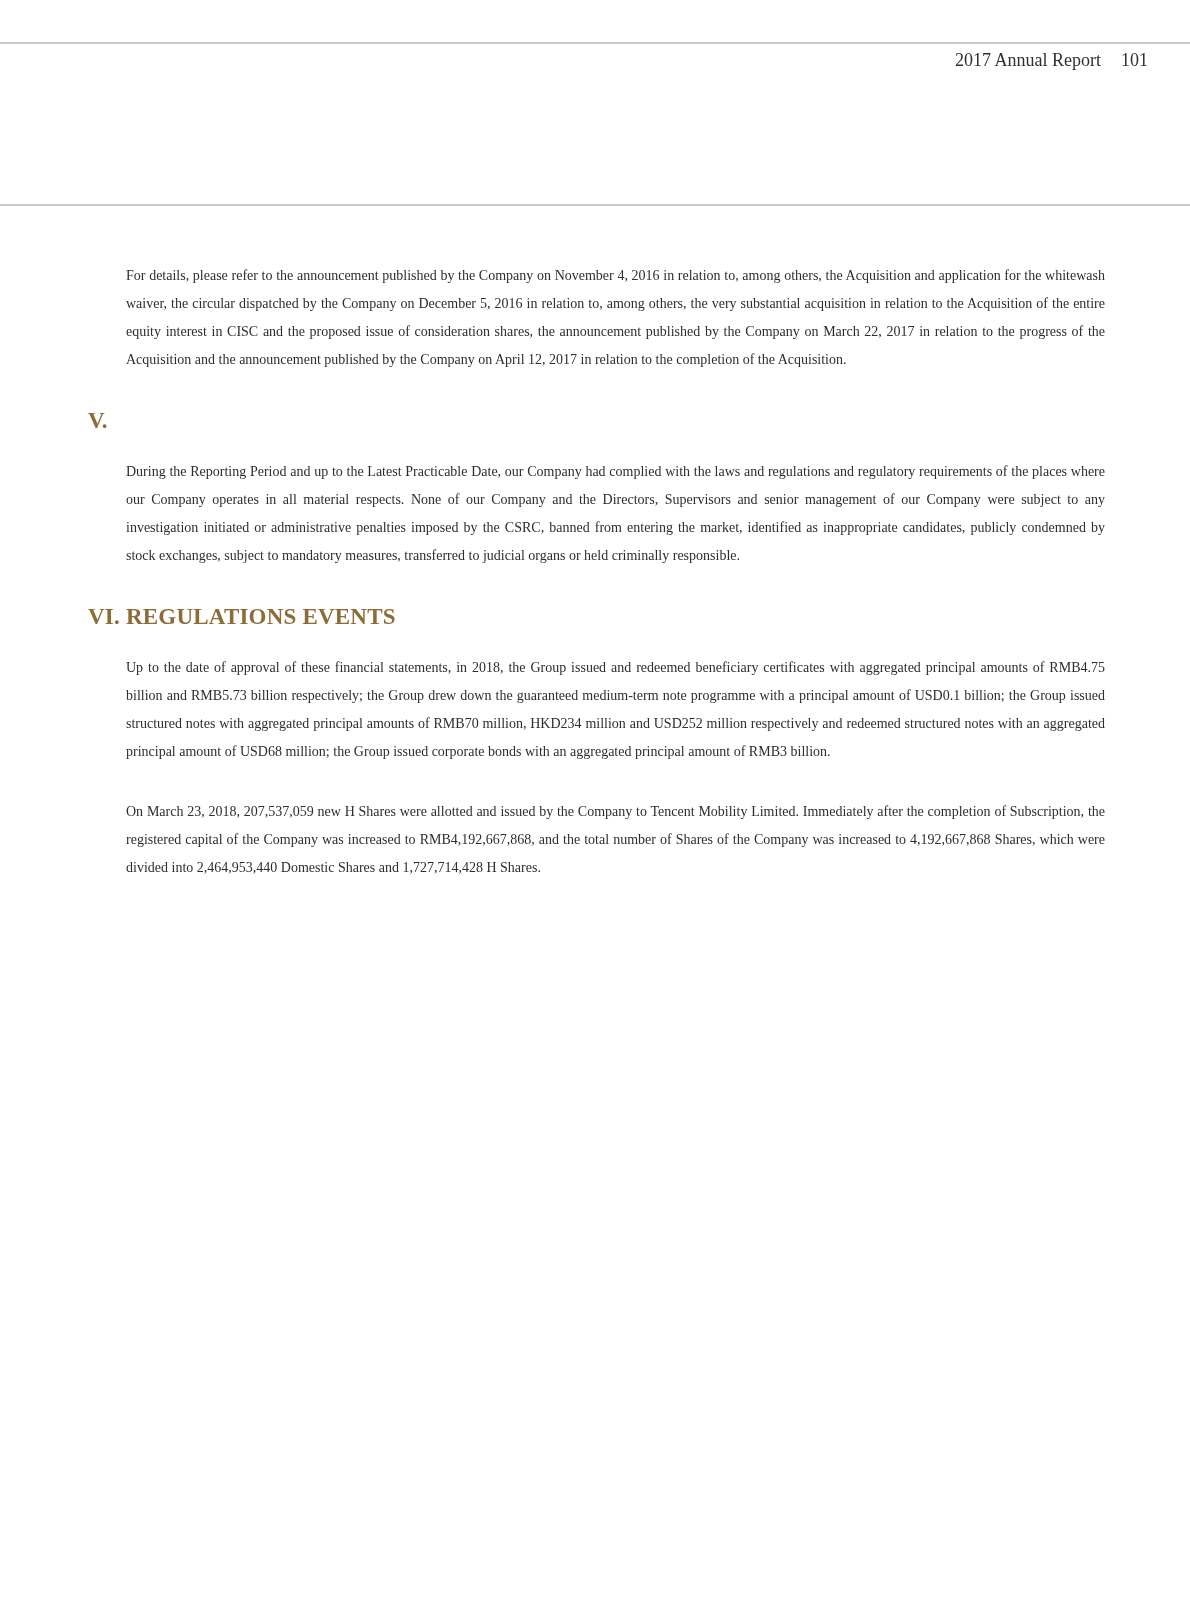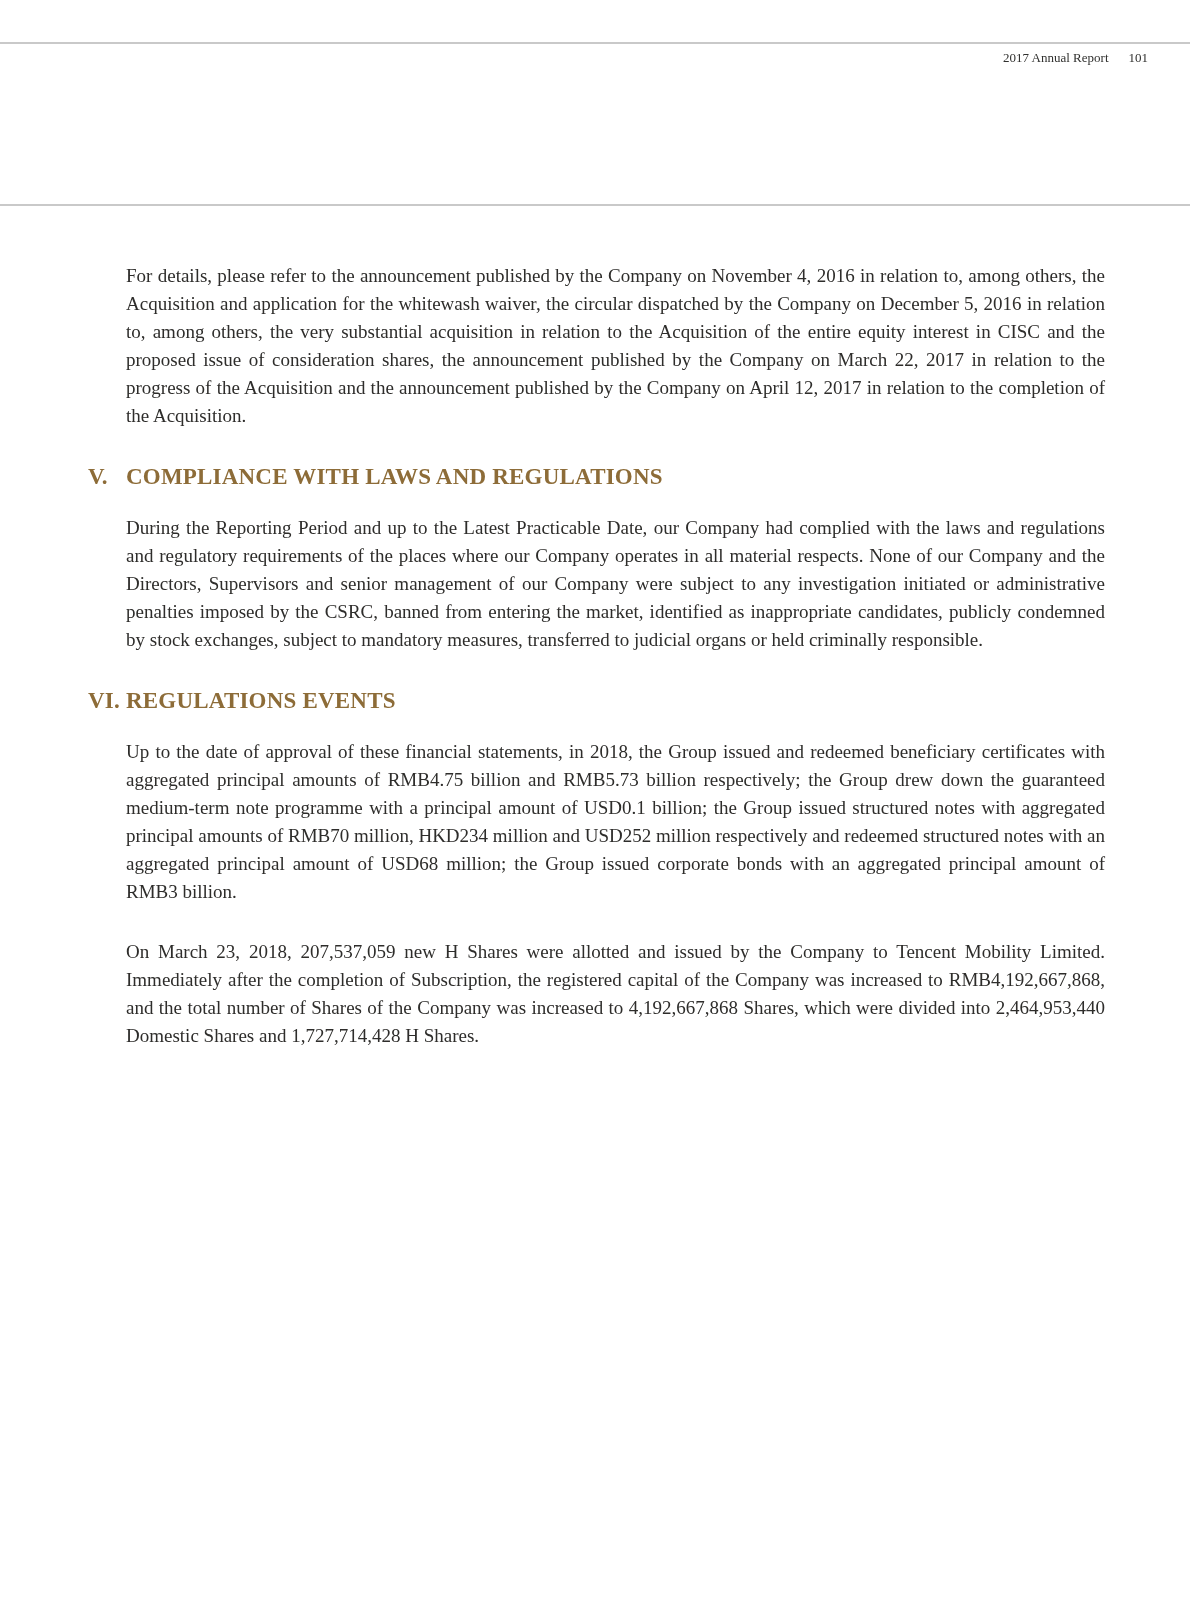--- a/index.html
+++ b/index.html
@@ -28,31 +28,31 @@
   }
   .rule-top { top: 42px; }
   .rule-header-bottom { top: 204px; }
   .page-header {
     position: absolute;
     top: 50px;
     right: 42px;
     display: flex;
     align-items: flex-start;
     gap: 20px;
-    font-size: 13px;
+    font-size: 18px;
     color: #30302e;
   }
   .content {
     position: absolute;
     top: 262px;
     left: 126px;
     width: 979px;
   }
   .content p {
-    font-size: 19px;
+    font-size: 14px;
     line-height: 28px;
     text-align: justify;
     color: var(--body_text, #2e2d2b);
     margin-bottom: 32px;
   }
   .section-head {
     display: flex;
     align-items: baseline;
     margin-left: -38px;   
     margin-top: 26px;
@@ -85,21 +85,20 @@
 
   <div class="rule rule-header-bottom"></div>
 
   <div class="content">
 
     <p>For details, please refer to the announcement published by the Company on November 4, 2016 in relation to, among others, the Acquisition and application for the whitewash waiver, the circular dispatched by the Company on December 5, 2016 in relation to, among others, the very substantial acquisition in relation to the Acquisition of the entire equity interest in CISC and the proposed issue of consideration shares, the announcement published by the Company on March 22, 2017 in relation to the progress of the Acquisition and the announcement published by the Company on April 12, 2017 in relation to the completion of the Acquisition.</p>
 
 
     <div class="section-head">
       <span class="sec-num">V.</span>
-      <span>COMPLIANCE WITH LAWS AND REGULATIONS</span>
     </div>
 
     <p>During the Reporting Period and up to the Latest Practicable Date, our Company had complied with the laws and regulations and regulatory requirements of the places where our Company operates in all material respects. None of our Company and the Directors, Supervisors and senior management of our Company were subject to any investigation initiated or administrative penalties imposed by the CSRC, banned from entering the market, identified as inappropriate candidates, publicly condemned by stock exchanges, subject to mandatory measures, transferred to judicial organs or held criminally responsible.</p>
 
     <div class="section-head">
       <span class="sec-num">VI.</span>
       <span>REGULATIONS EVENTS</span>
     </div>
 
     <p>Up to the date of approval of these financial statements, in 2018, the Group issued and redeemed beneficiary certificates with aggregated principal amounts of RMB4.75 billion and RMB5.73 billion respectively; the Group drew down the guaranteed medium-term note programme with a principal amount of USD0.1 billion; the Group issued structured notes with aggregated principal amounts of RMB70 million, HKD234 million and USD252 million respectively and redeemed structured notes with an aggregated principal amount of USD68 million; the Group issued corporate bonds with an aggregated principal amount of RMB3 billion.</p>

